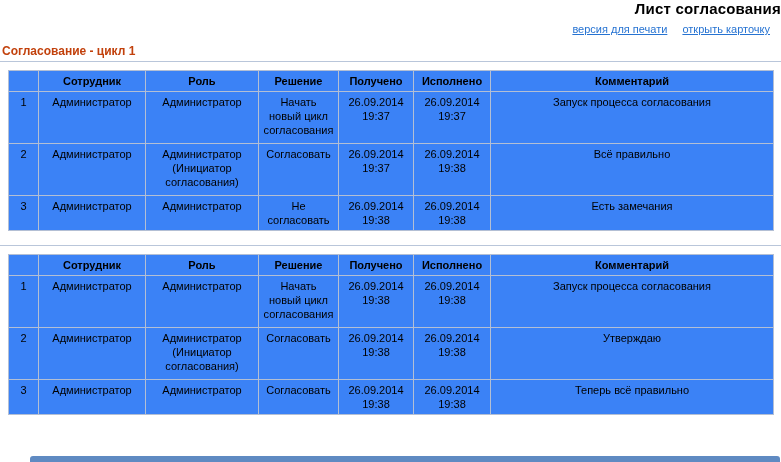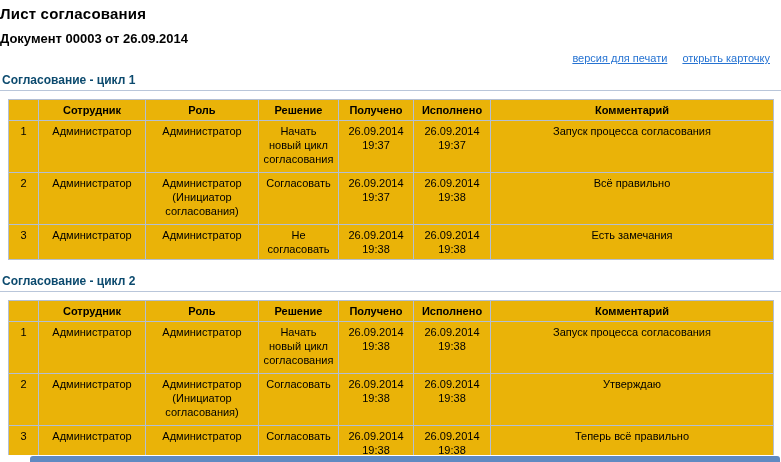--- a/index.html
+++ b/index.html
@@ -1,50 +1,49 @@
 <!DOCTYPE html>
 <html><head>
 <meta charset="utf-8">
 <style>
   * { margin:0; padding:0; box-sizing:border-box; }
   html,body { width:781px; height:462px; background:#fff; overflow:hidden; }
   body { font-family:"Liberation Sans","DejaVu Sans",sans-serif; color:#000; font-size:11px; position:relative; }
 
-  .page-header { text-align:left; padding-top:5px; }
+  .page-header { text-align:right; }
   .page-title { font-size:15px; font-weight:bold; letter-spacing:0.2px; }
   .doc-line { font-size:13px; font-weight:bold; margin-top:9px; }
   .subject-line { font-size:13px; font-weight:bold; margin-top:1px; }
 
   .links-row { text-align:right; padding-right:11px; margin-top:6px; height:14px; }
   .links-row a { color:#2673d2; font-size:11px; text-decoration:underline; cursor:pointer; }
   .links-row a + a { margin-left:12px; }
 
-  .section-title { color:#0c4a6e; font-weight:bold; font-size:12px; margin:7px 0 0 2px; }
+  .section-title { color:#c2410c; font-weight:bold; font-size:12px; margin:7px 0 0 2px; }
   .section-rule { border:none; border-top:1px solid #b9c6da; margin-top:3px; }
 
   table.approval { border-collapse:collapse; table-layout:fixed; width:765px; margin:8px 8px 0 8px; }
-  table.approval th, table.approval td { border:1px solid #b3bfd4; padding:3px 4px; vertical-align:top; text-align:center; line-height:14px; font-size:11px; background:#eab308; }
+  table.approval th, table.approval td { border:1px solid #b3bfd4; padding:3px 4px; vertical-align:top; text-align:center; line-height:14px; font-size:11px; background:#3b82f6; }
   table.approval th { font-weight:bold; height:21px; vertical-align:middle; }
   td.cell-comment { text-align:left; padding-left:7px; }
   .sec1 tr.r0 td, .sec1 tr.r1 td, .sec2 tr.r0 td, .sec2 tr.r1 td { height:52px; }
   .sec1 tr.r2 td { height:32px; }
   .sec2 tr.r2 td { height:33px; }
 
   .section-block { margin-top:0; }
   .section-block + .section-block { margin-top:14px; }
 
   .bottom-scrollbar { position:absolute; left:0; right:0; bottom:0; height:7px; background:#fff; }
   .bottom-scrollbar .thumb { position:absolute; left:30px; right:1px; top:1px; height:6px; background:#5f8ac2; border-radius:3px 3px 0 0; }
 </style>
 </head>
 <body>
 
 <div class="page-header">
   <div class="page-title">Лист согласования</div>
-  <div class="doc-line">Документ 00003 от 26.09.2014</div>
 </div>
 
 <div class="links-row">
   <a>версия для печати</a>
   <a>открыть карточку</a>
 </div>
 
 <div class="section-block">
   <div class="section-title">Согласование - цикл 1</div>
   <hr class="section-rule">
@@ -93,21 +92,20 @@
       <td>Не согласовать</td>
       <td>26.09.2014 19:38</td>
       <td>26.09.2014 19:38</td>
       <td class="cell-comment">Есть замечания</td>
     </tr>
   </tbody>
     </table>
 </div>
 
 <div class="section-block">
-  <div class="section-title">Согласование - цикл 2</div>
   <hr class="section-rule">
   <table class="approval sec2">
     <colgroup>
       <col style="width:30px">
         <col style="width:107px">
         <col style="width:113px">
         <col style="width:80px">
         <col style="width:75px">
         <col style="width:77px">
         <col style="width:283px">

